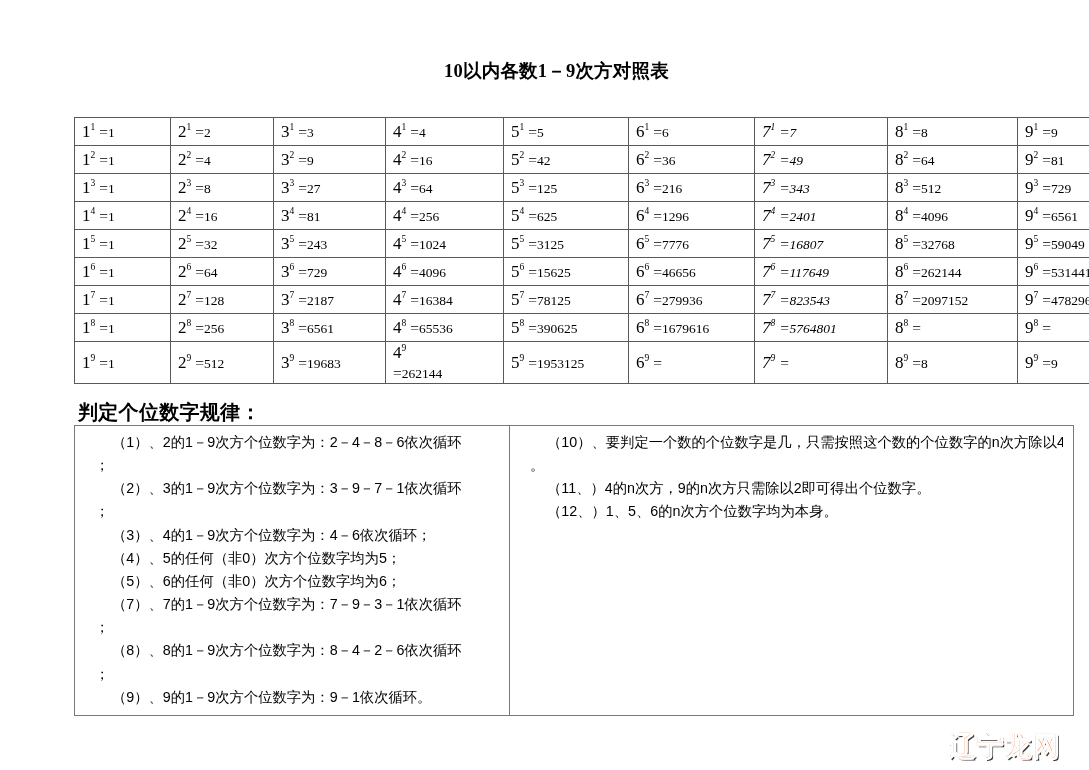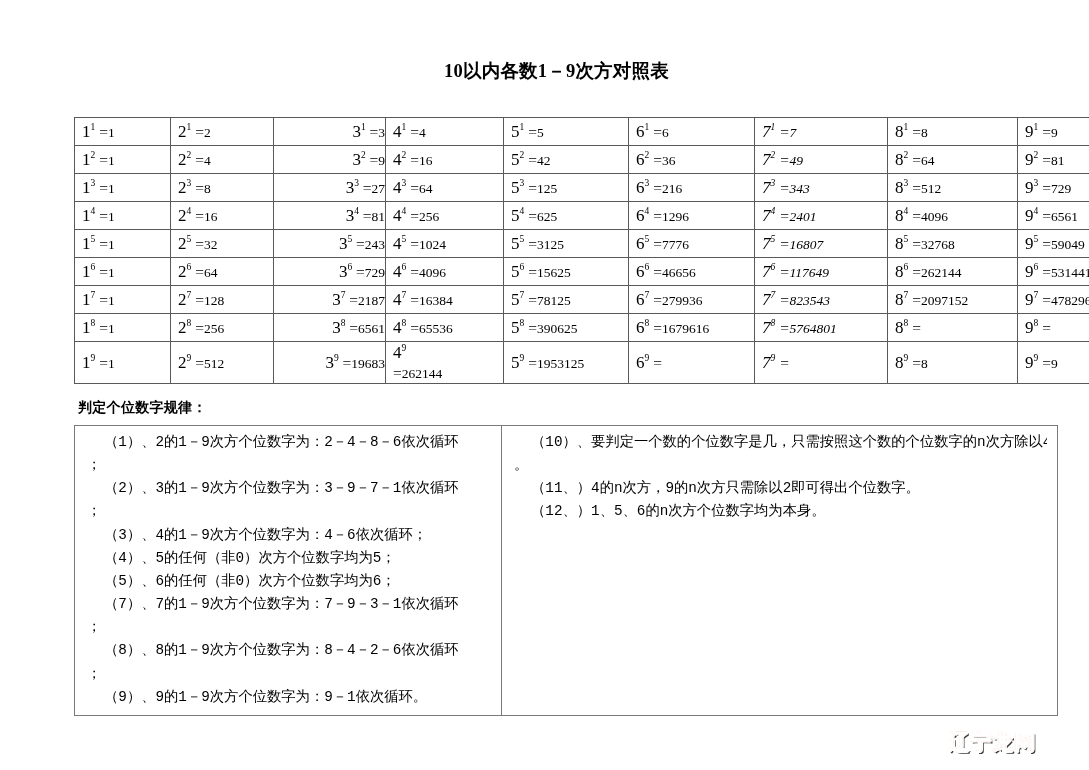--- a/index.html
+++ b/index.html
@@ -69,55 +69,55 @@
   }
   .cell-eq {
     font-size: 15.5px;
   }
   .cell-val {
     font-size: 13.5px;
   }
   
   .c0 { width: 88px; margin-left: 20px; }
   .c1 { width: 95px; margin-top: 31px; }
-  .c2 { width: 104px; text-align: right; }
+  .c2 { width: 104px; }
   .c3 { width: 110px; }
   .c4 { width: 117px; }
   .c5 { width: 118px; }
   .c6 { width: 125px; font-style: italic; }
   .c7 { width: 122px; }
   .c8 { width: 120px; }
 
   
   .rules-heading {
     position: absolute;
     left: 66px;
     top: 399px;
-    font-size: 14px;
+    font-size: 20px;
     font-weight: bold;
     font-family: "Liberation Sans", "DejaVu Sans", sans-serif;
     letter-spacing: 0.3px;
   }
 
   
   .notes-table {
     position: absolute;
     left: 62px;
     top: 425px;
     width: 955px;
     border-collapse: collapse;
     table-layout: fixed;
   }
   .notes-table td {
     border: 1px solid #7a7a7a;
     vertical-align: top;
-    padding: 5px 2px 6px 12px;
+    padding: 5px 2px 6px 20px;
     font-size: 14.3px;
     line-height: 1.62;
-    font-family: Liberation Mono, monospace;
+    font-family: Liberation Sans, sans-serif;
     overflow: hidden;
   }
   .notes-left  { width: 412px; height: 254px; }
   .notes-right { width: 541px; }
 
   .note-line {
     text-indent: 17px;
     white-space: nowrap;
     overflow: hidden;
   }
@@ -130,21 +130,21 @@
     white-space: nowrap;
     overflow: hidden;
     width: 533px;
   }
 
   
   .watermark {
     position: absolute;
     left: 936px;
     top: 728px;
-    font-size: 21px;
+    font-size: 27px;
     font-weight: bold;
     font-family: "Liberation Sans", "DejaVu Sans", sans-serif;
     color: #e8500f;
     letter-spacing: 1px;
     -webkit-text-stroke: 0.8px #ffffff;
     text-shadow:
        1.4px 0 0 #ffffff, -1.4px 0 0 #ffffff,
        0 1.4px 0 #ffffff, 0 -1.4px 0 #ffffff,
        1px 1px 0 #ffffff, -1px -1px 0 #ffffff,
        1px -1px 0 #ffffff, -1px 1px 0 #ffffff,

